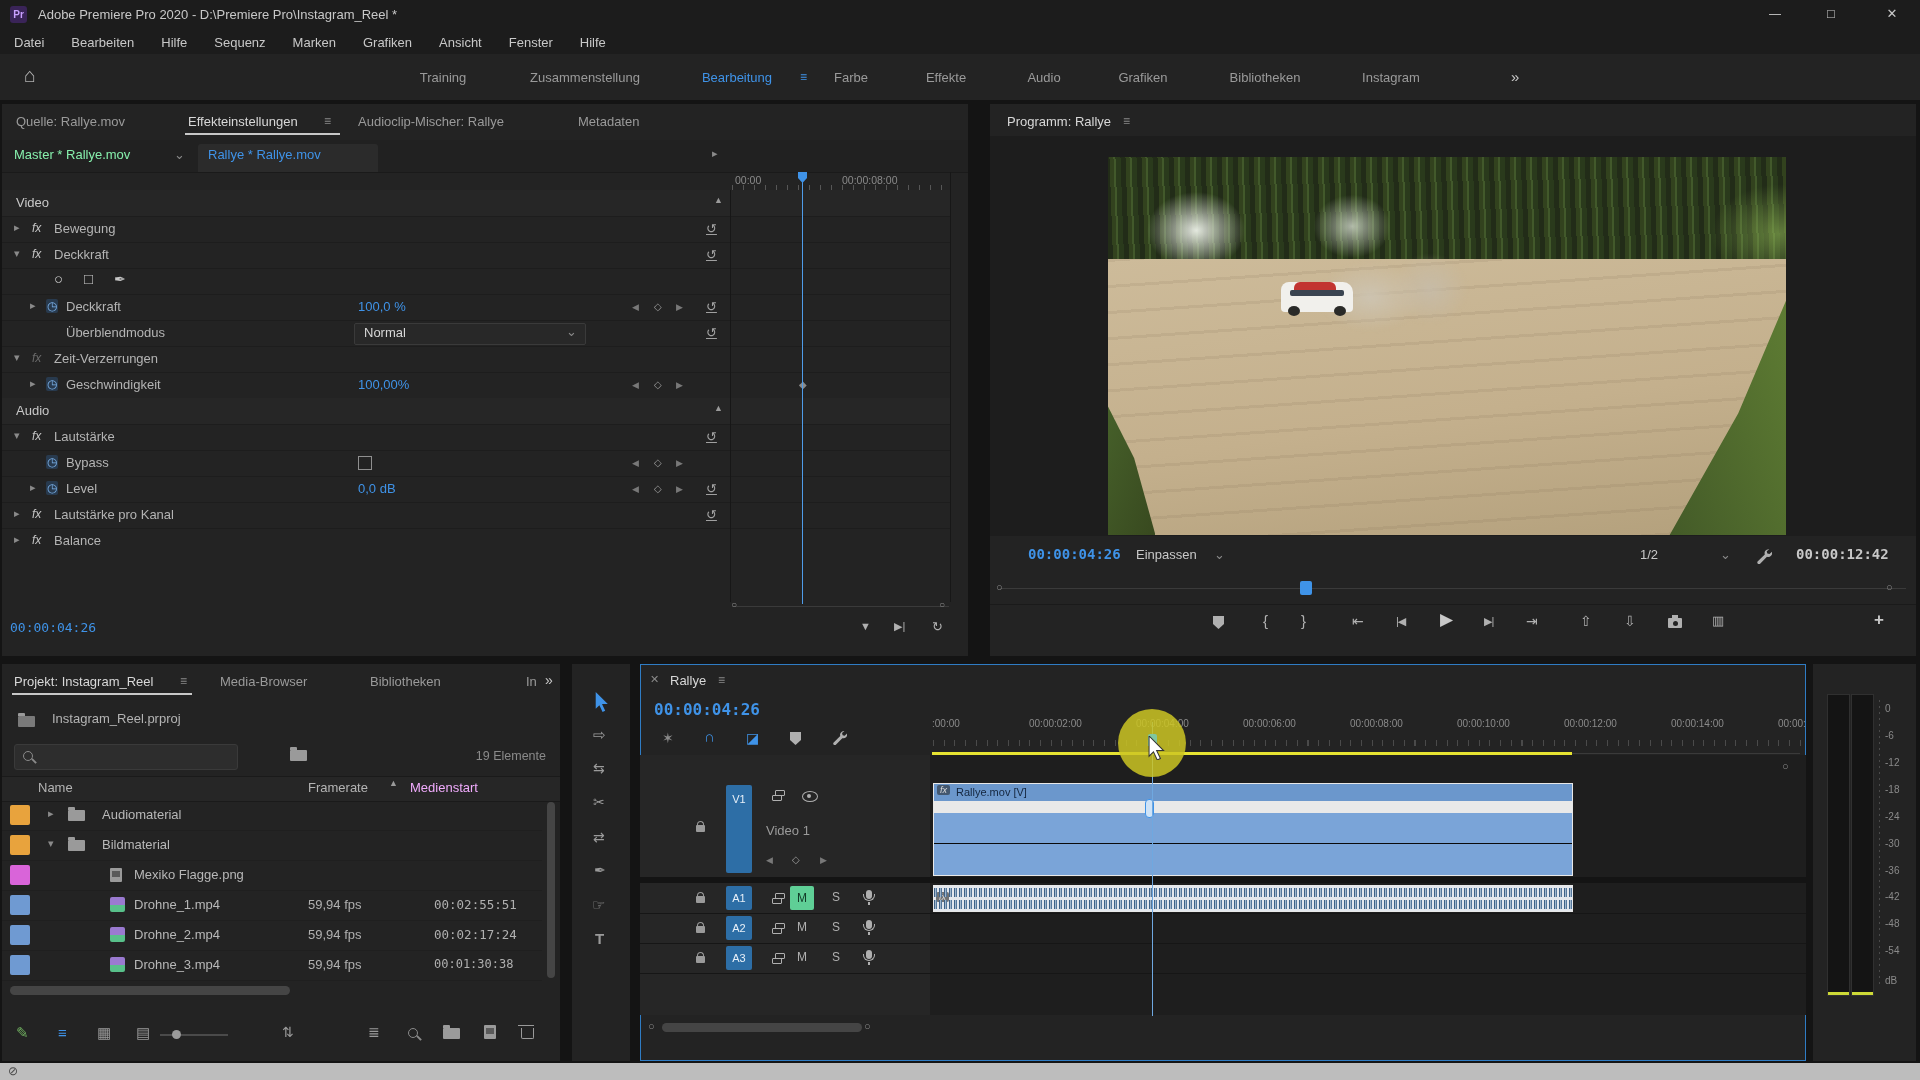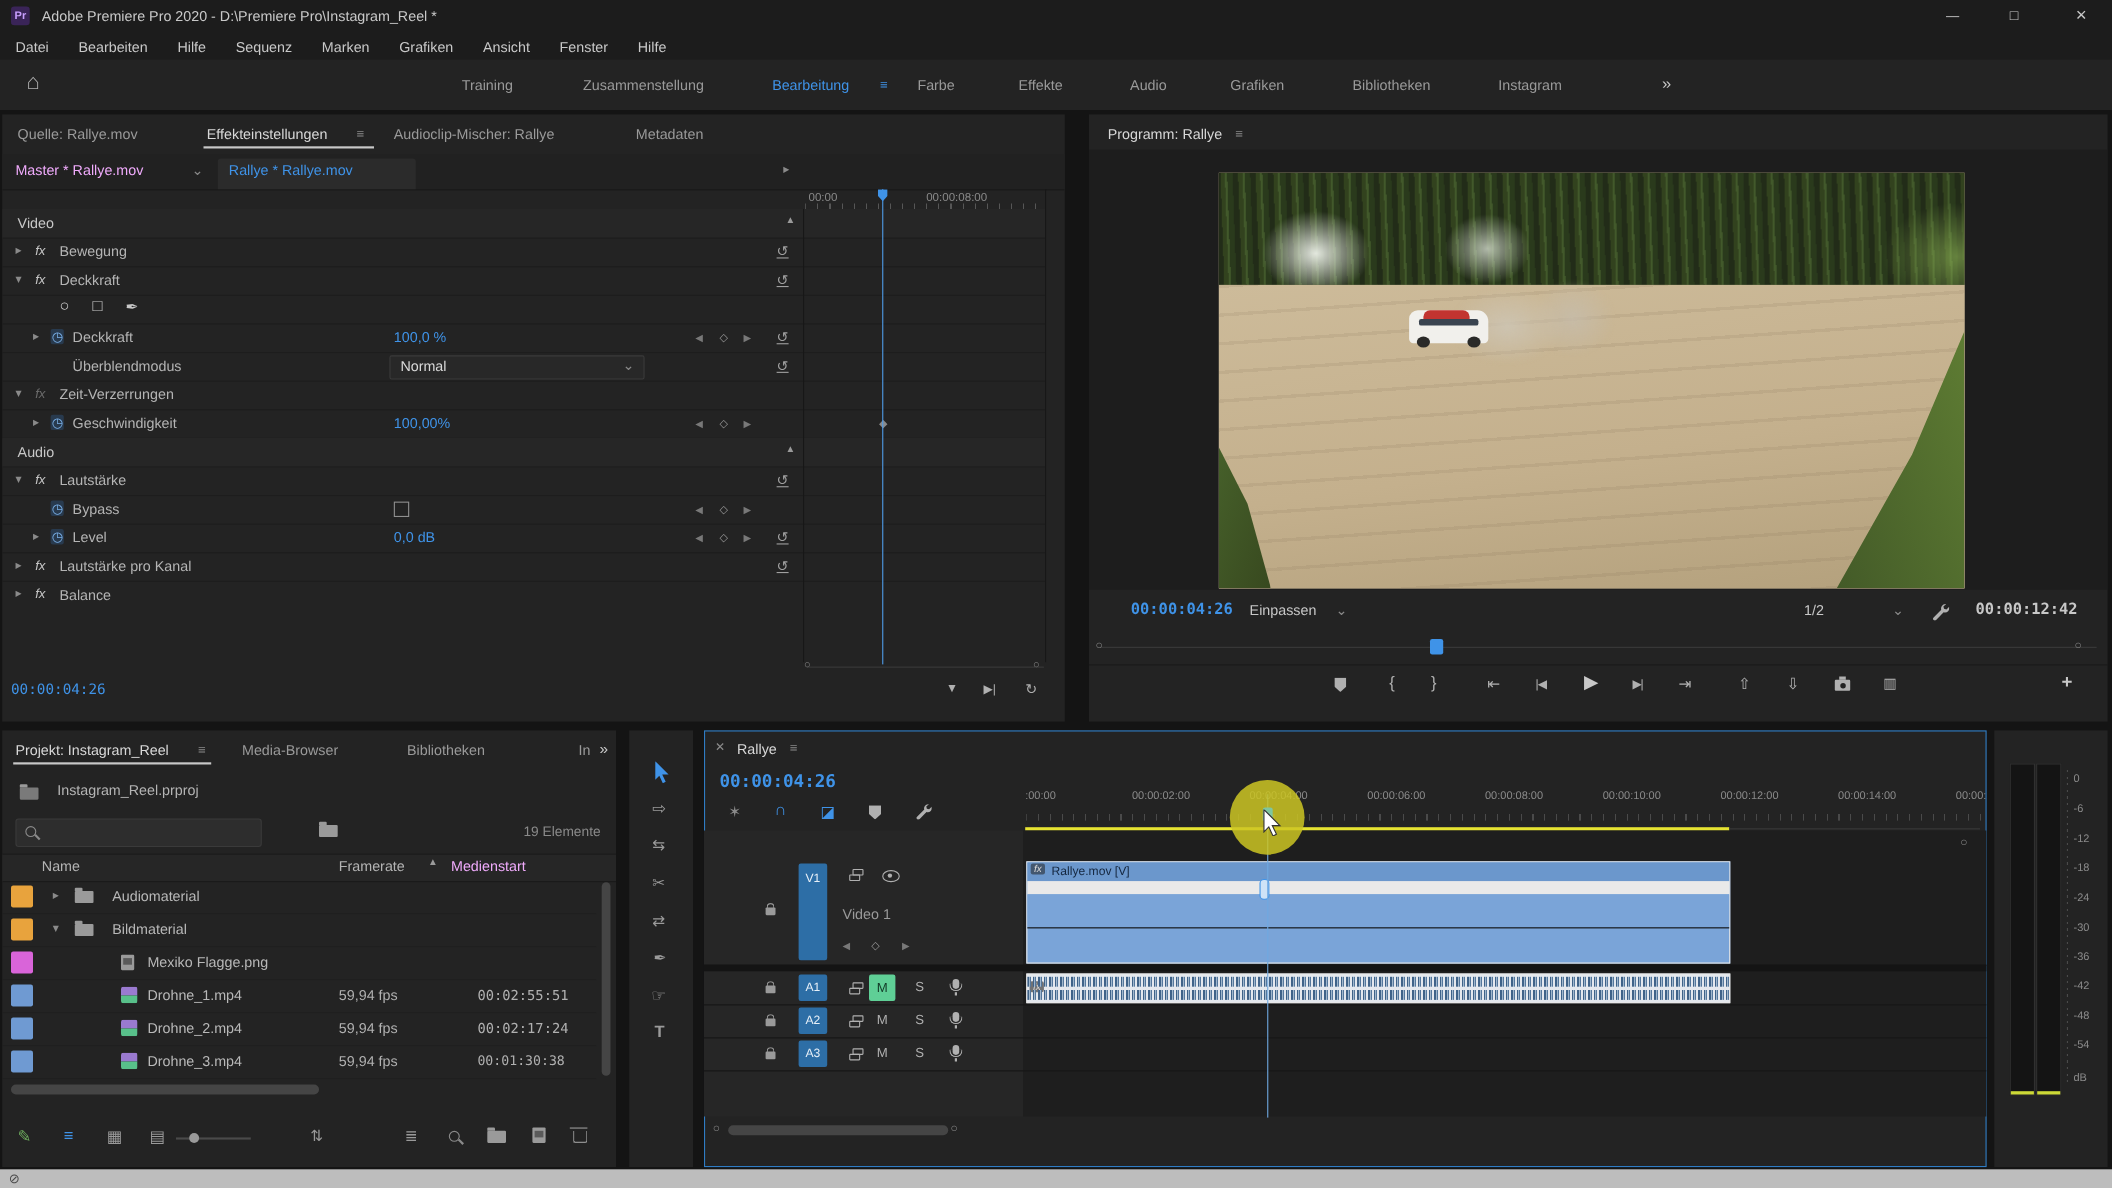--- a/index.html
+++ b/index.html
@@ -94,21 +94,21 @@
   <div class="panel" style="left:2px;top:104px;width:966px;height:552px">
 
     <span class="abs tab" style="left:14px;top:10px">Quelle: Rallye.mov</span>
     <span class="abs tab on" style="left:186px;top:10px">Effekteinstellungen</span>
     <span class="abs ham" style="left:322px;top:10px">≡</span>
     <div class="uline" style="left:183px;top:29px;width:155px"></div>
     <span class="abs tab" style="left:356px;top:10px">Audioclip-Mischer: Rallye</span>
     <span class="abs tab" style="left:576px;top:10px">Metadaten</span>
 
     <div class="abs" style="left:0;top:36px;width:966px;height:32px;background:#212121;border-bottom:1px solid #1a1a1a"></div>
-    <span class="abs nw" style="left:12px;top:43px;color:#f0abfc">Master * Rallye.mov</span>
+    <span class="abs nw" style="left:12px;top:43px;color:#86efac">Master * Rallye.mov</span>
     <span class="abs dim" style="left:172px;top:43px">⌄</span>
     <div class="abs" style="left:196px;top:40px;width:180px;height:28px;background:#2b2b2b;border-radius:3px 3px 0 0"></div>
     <span class="abs nw blue" style="left:206px;top:43px">Rallye * Rallye.mov</span>
     <span class="abs dim" style="left:710px;top:43px;font-size:11px">▸</span>
 
     <span class="abs dim nw" style="left:733px;top:70px;font-size:10.5px">00:00</span>
     <span class="abs dim nw" style="left:840px;top:70px;font-size:10.5px">00:00:08:00</span>
     <div class="abs" style="left:730px;top:81px;width:218px;height:5px;background:repeating-linear-gradient(90deg,#565656 0 1px,transparent 1px 11px)"></div>
 
     <div class="abs" style="left:731px;top:88px;width:216px;height:21px;background:#8ab2e2;border-radius:2px"></div>

